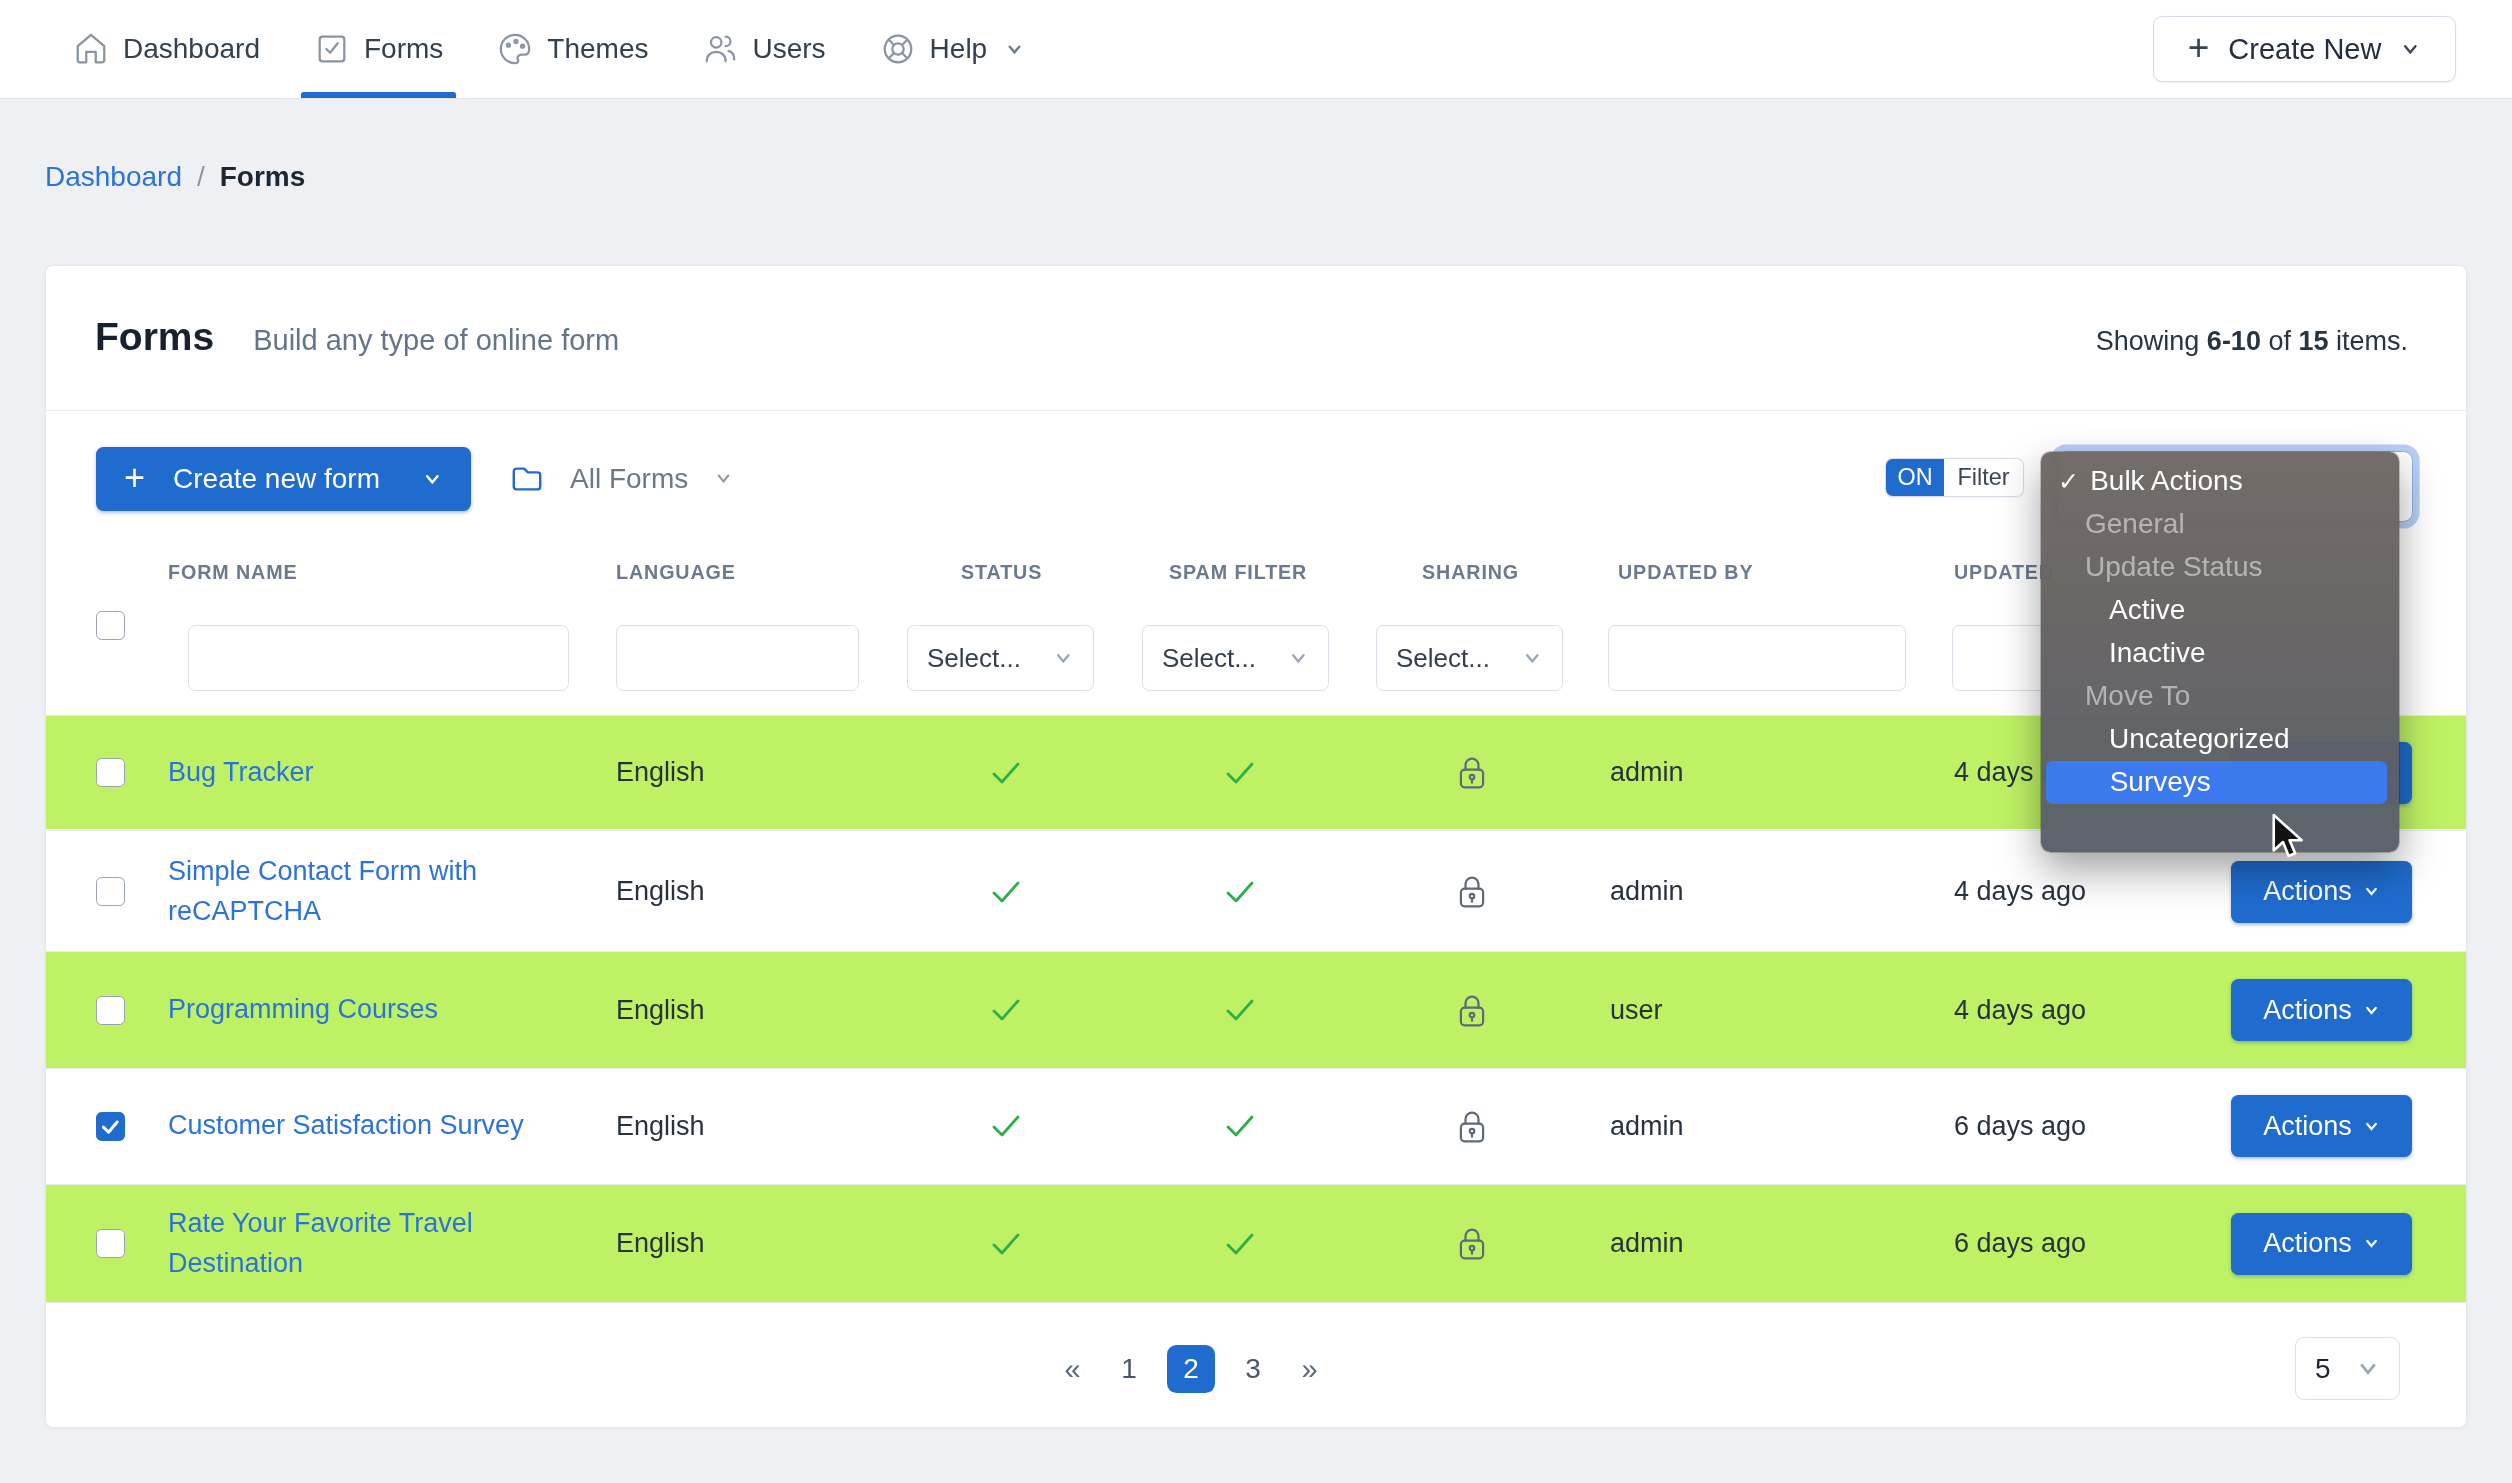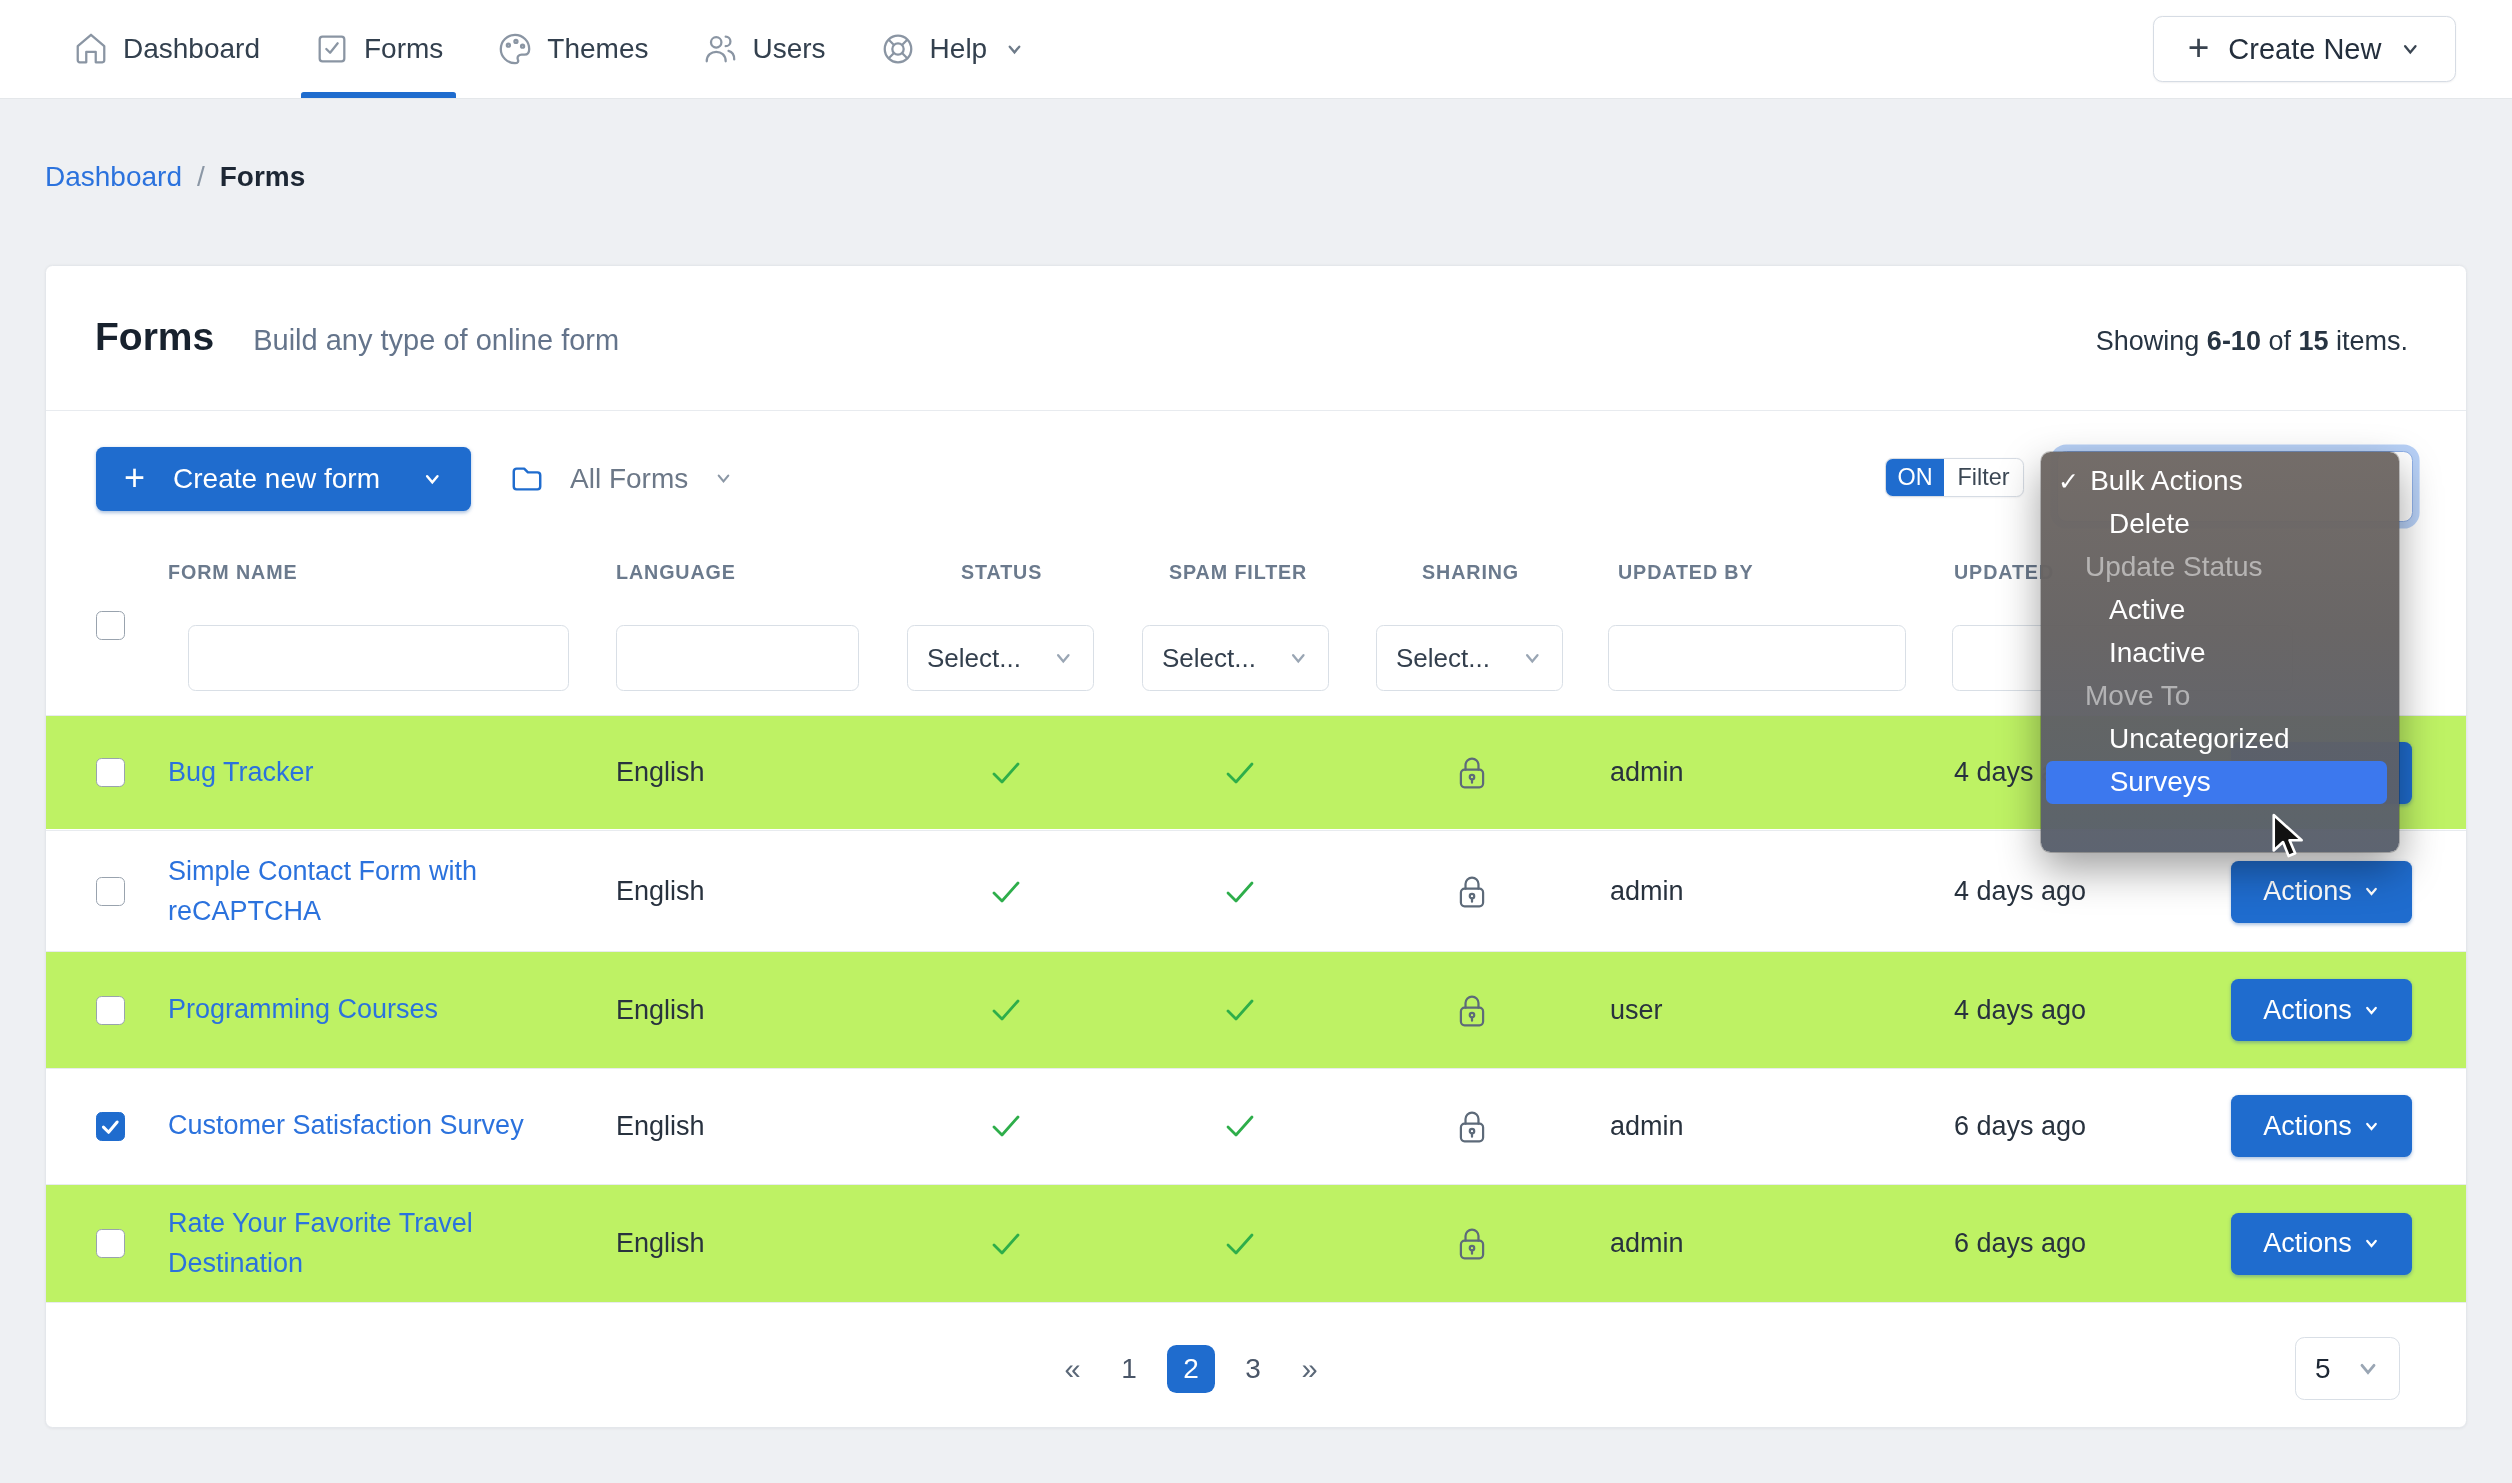--- a/index.html
+++ b/index.html
@@ -492,21 +492,21 @@
         </svg>
     </div>
   </div>
 </section>
 
 <div class="dropdown">
   <div class="dd-item selected">
     <span class="check">✓</span>
     <span>Bulk Actions</span>
   </div>
-  <div class="dd-item option">Delete</div>
+  <div class="dd-item group">General</div>
   <div class="dd-item group">Update Status</div>
   <div class="dd-item option">Active</div>
   <div class="dd-item option">Inactive</div>
   <div class="dd-item group">Move To</div>
   <div class="dd-item option">Uncategorized</div>
   <div class="dd-item option highlight">Surveys</div>
 </div>
 
 <svg class="cursor" width="41" height="47" viewBox="0 0 22 25">
   <path d="M2 1 L2 20 L7 15.5 L10 23 L13.5 21.5 L10.5 14.5 L17 14.5 Z" fill="#111" stroke="#fff" stroke-width="1.4" stroke-linejoin="round"></path>

